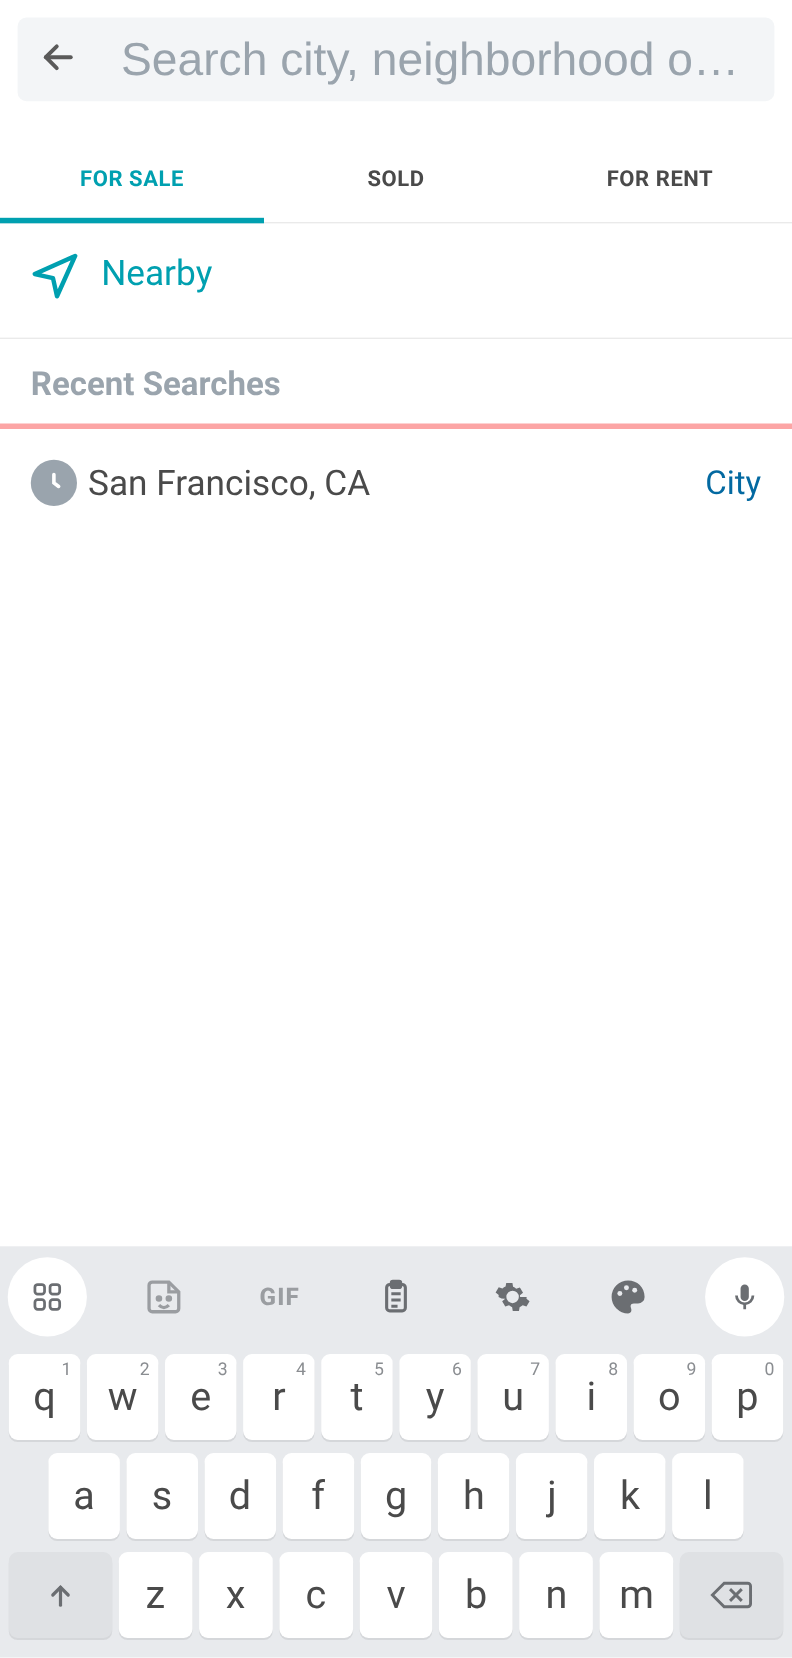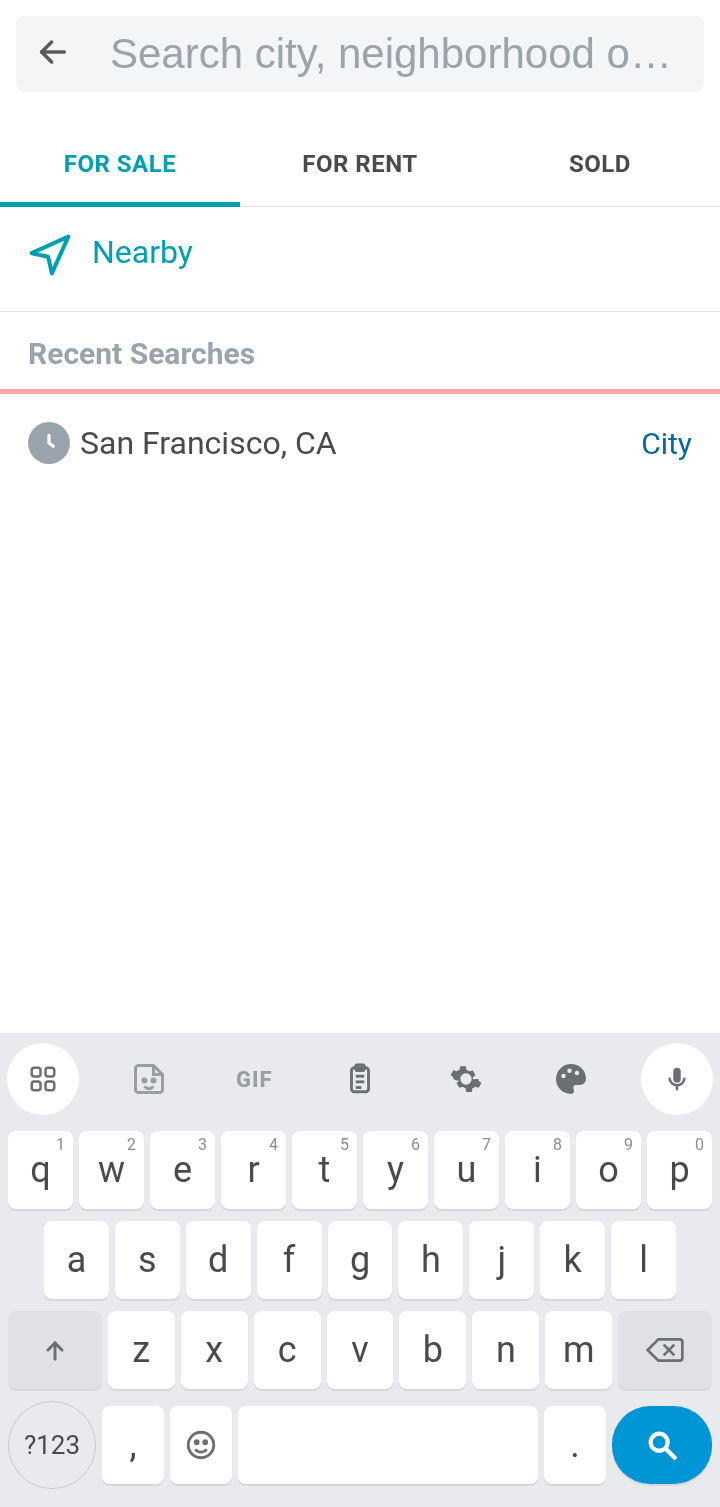--- a/index.html
+++ b/index.html
@@ -39,21 +39,21 @@
   .search-input::placeholder { color: #9aa4ad; }
   .tabs {
     display: flex;
     border-bottom: 1px solid #e5e5e5;
     margin-top: 40px;
   }
   .tab {
     flex: 1;
     text-align: center;
     padding: 18px 0 28px 0;
-    font-size: 24px;
+    font-size: 20px;
     font-weight: 700;
     letter-spacing: 0.5px;
     color: #4a4a4a;
     position: relative;
   }
   .tab.active { color: #00a0b0; }
   .tab.active::after {
     content: "";
     position: absolute;
     left: 0; right: 0; bottom: -1px;
@@ -179,22 +179,22 @@
     <svg width="34" height="34" viewBox="0 0 24 24" fill="none" stroke="currentColor" stroke-width="2.5" stroke-linecap="round" stroke-linejoin="round">
         <line x1="20" y1="12" x2="4" y2="12"></line>
         <polyline points="11 5 4 12 11 19"></polyline>
       </svg>
   </span>
   <input class="search-input" placeholder="Search city, neighborhood o…" style="">
 </div>
 
 <div class="tabs">
   <div class="tab active">FOR SALE</div>
+  <div class="tab">SOLD</div>
   <div class="tab">FOR RENT</div>
-  <div class="tab">SOLD</div>
 </div>
 
 <div class="nearby-row">
   <span>
     <svg width="44" height="44" viewBox="0 0 24 24" fill="none" stroke="#00a0b0" stroke-width="2.2" stroke-linejoin="round">
         <path d="M22 2 L2 11 L11 13 L13 22 Z"></path>
       </svg>
   </span>
   <span>Nearby</span>
 </div>
@@ -335,33 +335,13 @@
     <div class="key">m</div>
     <div class="key backspace">
       <svg width="40" height="28" viewBox="0 0 30 20" fill="none" stroke="#6b6e72" stroke-width="2">
           <path d="M10 2 L2 10 L10 18 H26 a2 2 0 0 0 2-2 V4 a2 2 0 0 0-2-2 Z"></path>
           <line x1="14" y1="6" x2="22" y2="14"></line>
           <line x1="22" y1="6" x2="14" y2="14"></line>
         </svg>
     </div>
   </div>
 
-  <div class="kb-row row4">
-    <div class="key sym">?123</div>
-    <div class="key comma">,</div>
-    <div class="key emoji">
-      <svg width="34" height="34" viewBox="0 0 24 24" fill="none" stroke="#6b6e72" stroke-width="2">
-          <circle cx="12" cy="12" r="9"></circle>
-          <circle cx="9" cy="10" r="1" fill="#6b6e72"></circle>
-          <circle cx="15" cy="10" r="1" fill="#6b6e72"></circle>
-          <path d="M8 15c1 1.5 2.5 2 4 2s3-.5 4-2"></path>
-        </svg>
-    </div>
-    <div class="key space"></div>
-    <div class="key period">.</div>
-    <div class="key search-key">
-      <svg width="34" height="34" viewBox="0 0 24 24" fill="none" stroke="#fff" stroke-width="3" stroke-linecap="round">
-          <circle cx="10" cy="10" r="6"></circle>
-          <line x1="15" y1="15" x2="21" y2="21"></line>
-        </svg>
-    </div>
-  </div>
 </div>
 
 </body></html>

